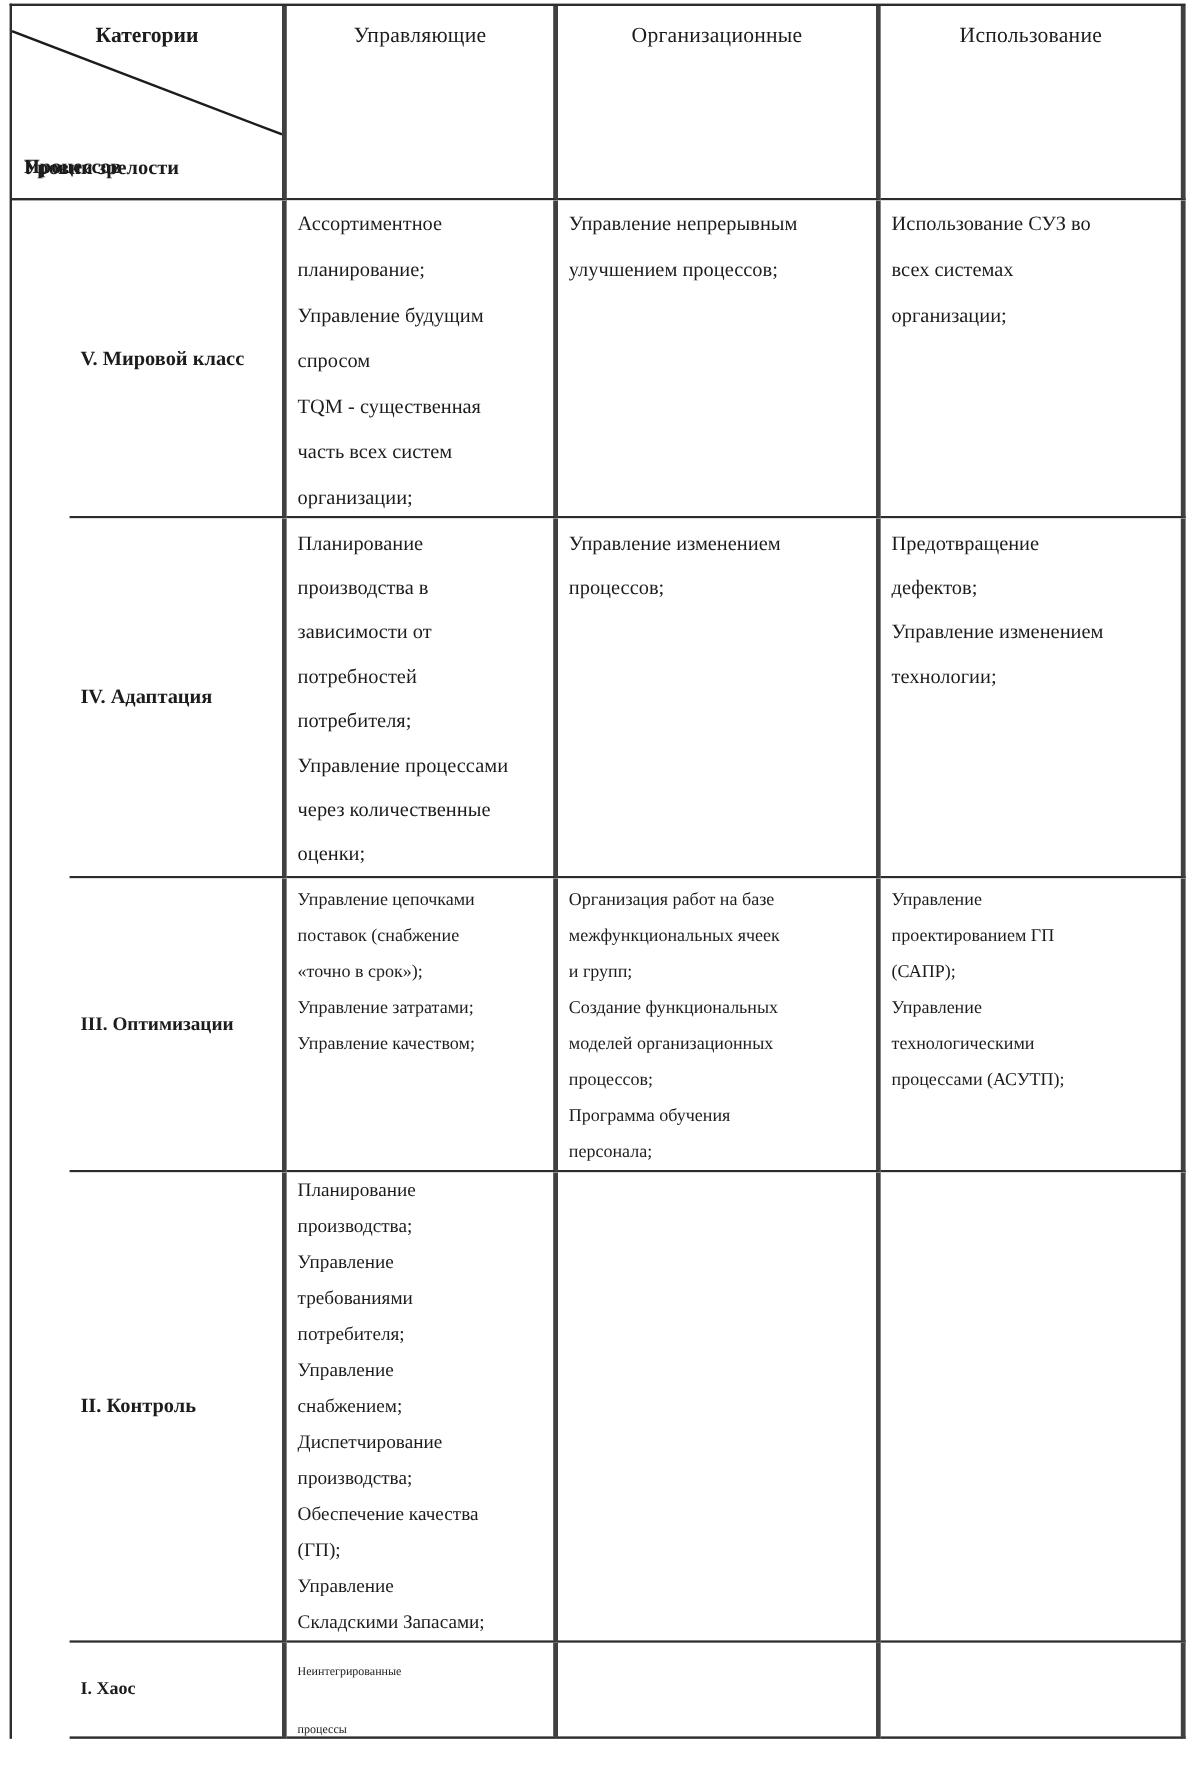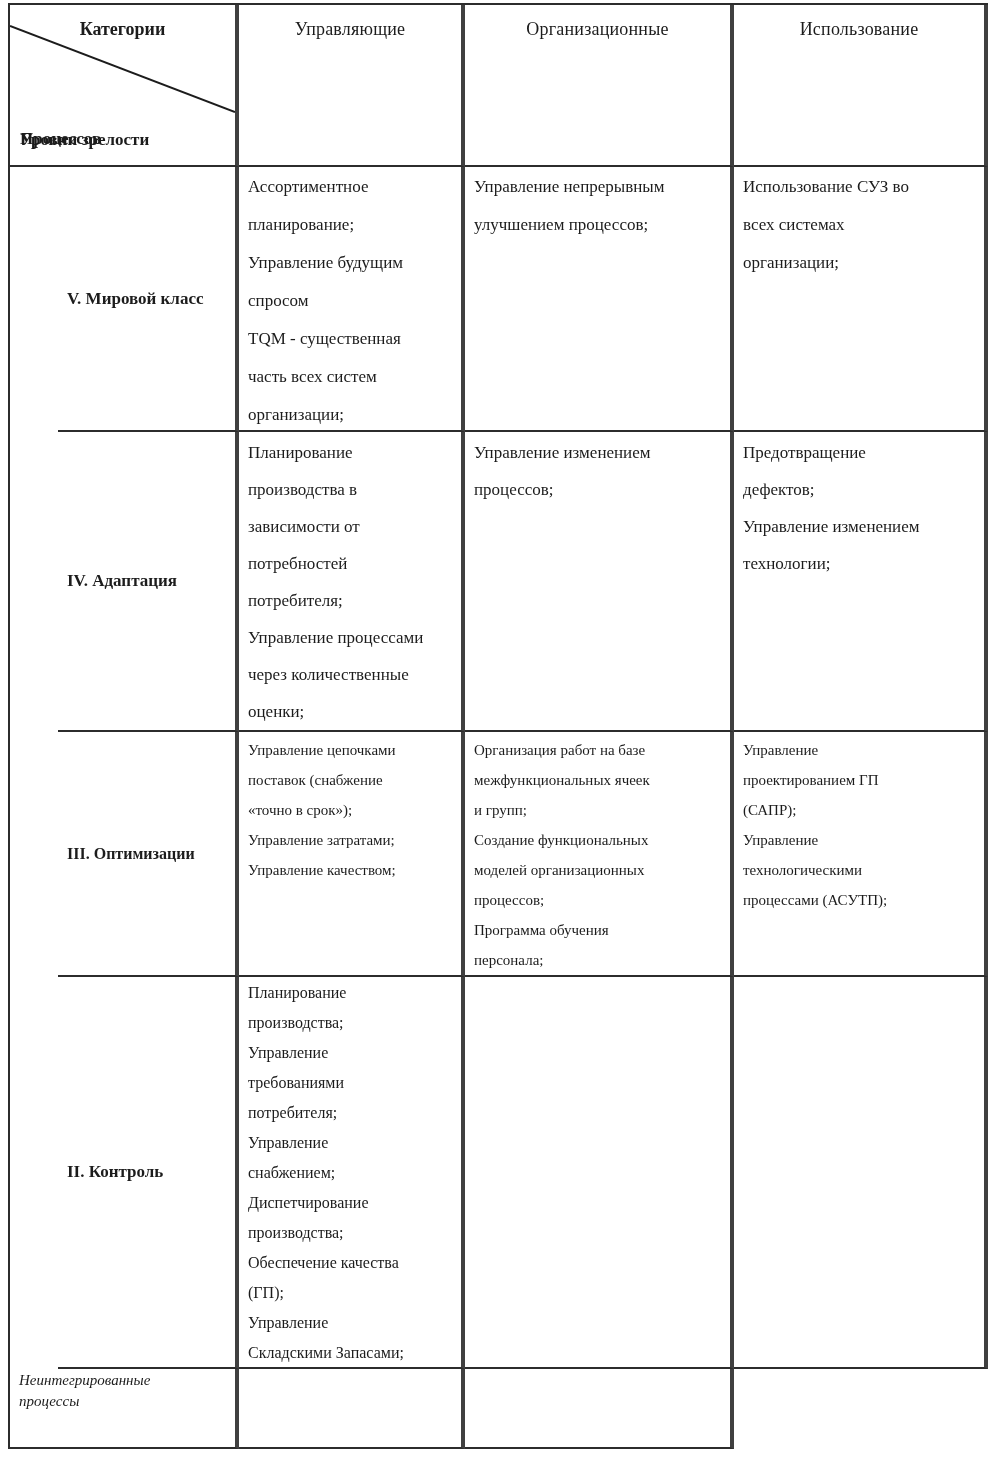--- a/index.html
+++ b/index.html
@@ -32,21 +32,21 @@
   .corner .t-top{position:absolute;top:14px;left:0;width:100%;text-align:center;font-weight:bold;font-size:18px;}
   .corner .t-mid{position:absolute;top:92px;left:10px;font-weight:bold;font-size:17px;margin-top:32px;}
   .corner .t-bot{position:absolute;top:125px;left:10px;font-weight:bold;font-size:17px;}
   .content{white-space:pre-line;padding:1px 19px 0 9px;}
   .label{font-weight:bold;display:flex;align-items:center;padding-left:9px;margin-left:48px;}
   
   .c-v {font-size:17px;line-height:38px;}
   .c-iv{font-size:17px;line-height:37px;padding-top:2px;}
   .c-iii{font-size:15px;line-height:30px;padding-top:3px;}
   .c-ii{font-size:16px;line-height:30px;}
-  .c-i {font-size:15px;line-height:21px;font-style:italic;}
+  .c-i {font-size:10px;line-height:48px;}
   .l-v,.l-iv,.l-ii{font-size:17px;}
   .l-iii{font-size:16px;}
   .l-i{font-size:15px;}
 </style>
 </head>
 <body>
 
 <div class="table">
 
   <div class="cell corner">
@@ -122,18 +122,19 @@
 снабжением;
 Диспетчирование
 производства;
 Обеспечение качества
 (ГП);
 Управление
 Складскими Запасами;</div>
   <div class="cell content c-ii"></div>
   <div class="cell content c-ii"></div>
 
+  <div class="cell label l-i">I. Хаос</div>
   <div class="cell content c-i">Неинтегрированные
 процессы</div>
   <div class="cell content c-i"></div>
   <div class="cell content c-i"></div>
 
 </div>
 
 </body></html>

